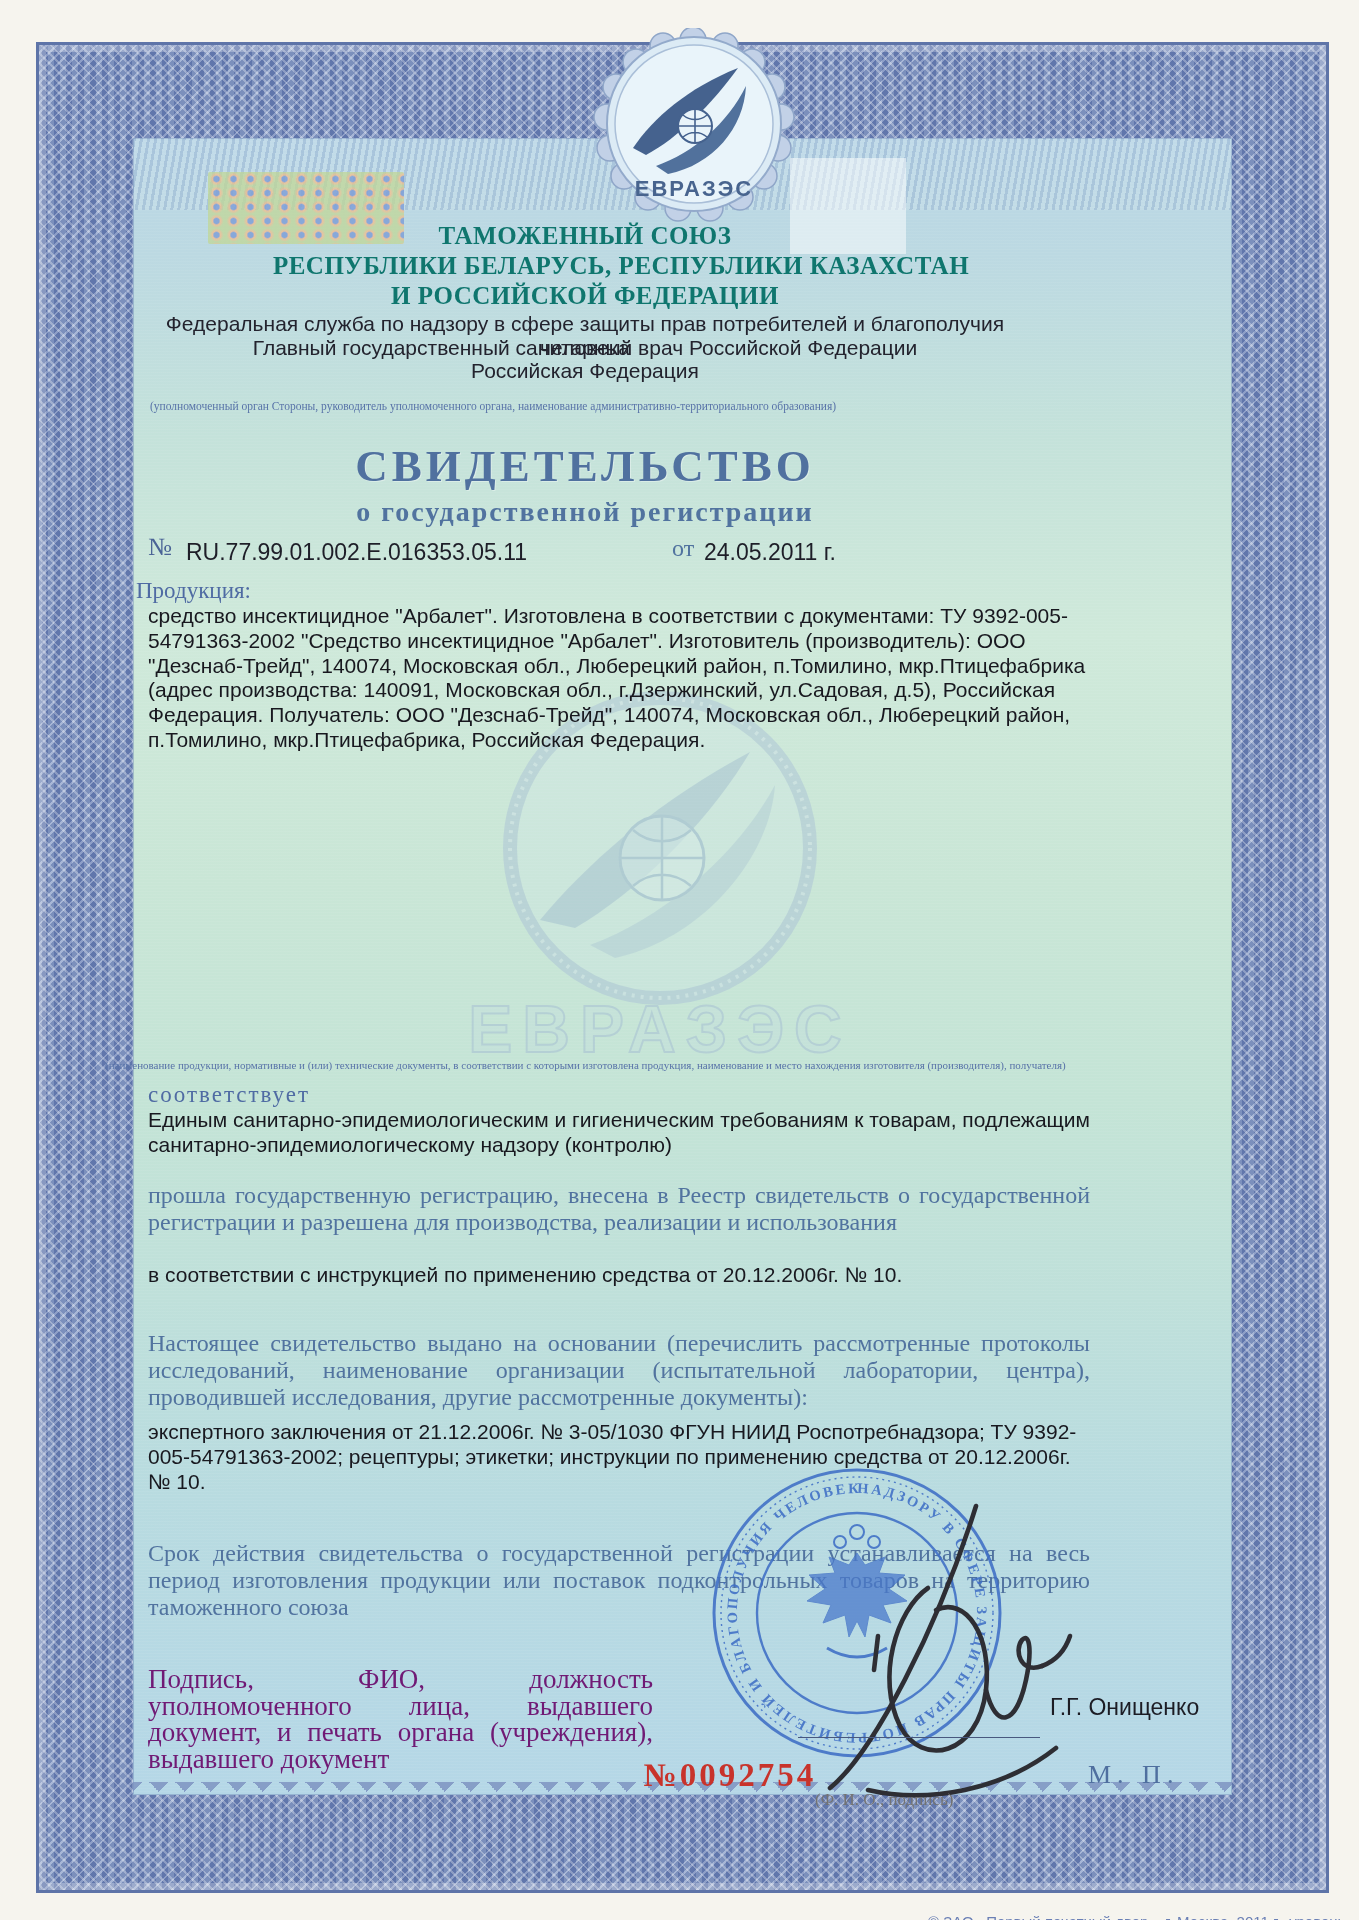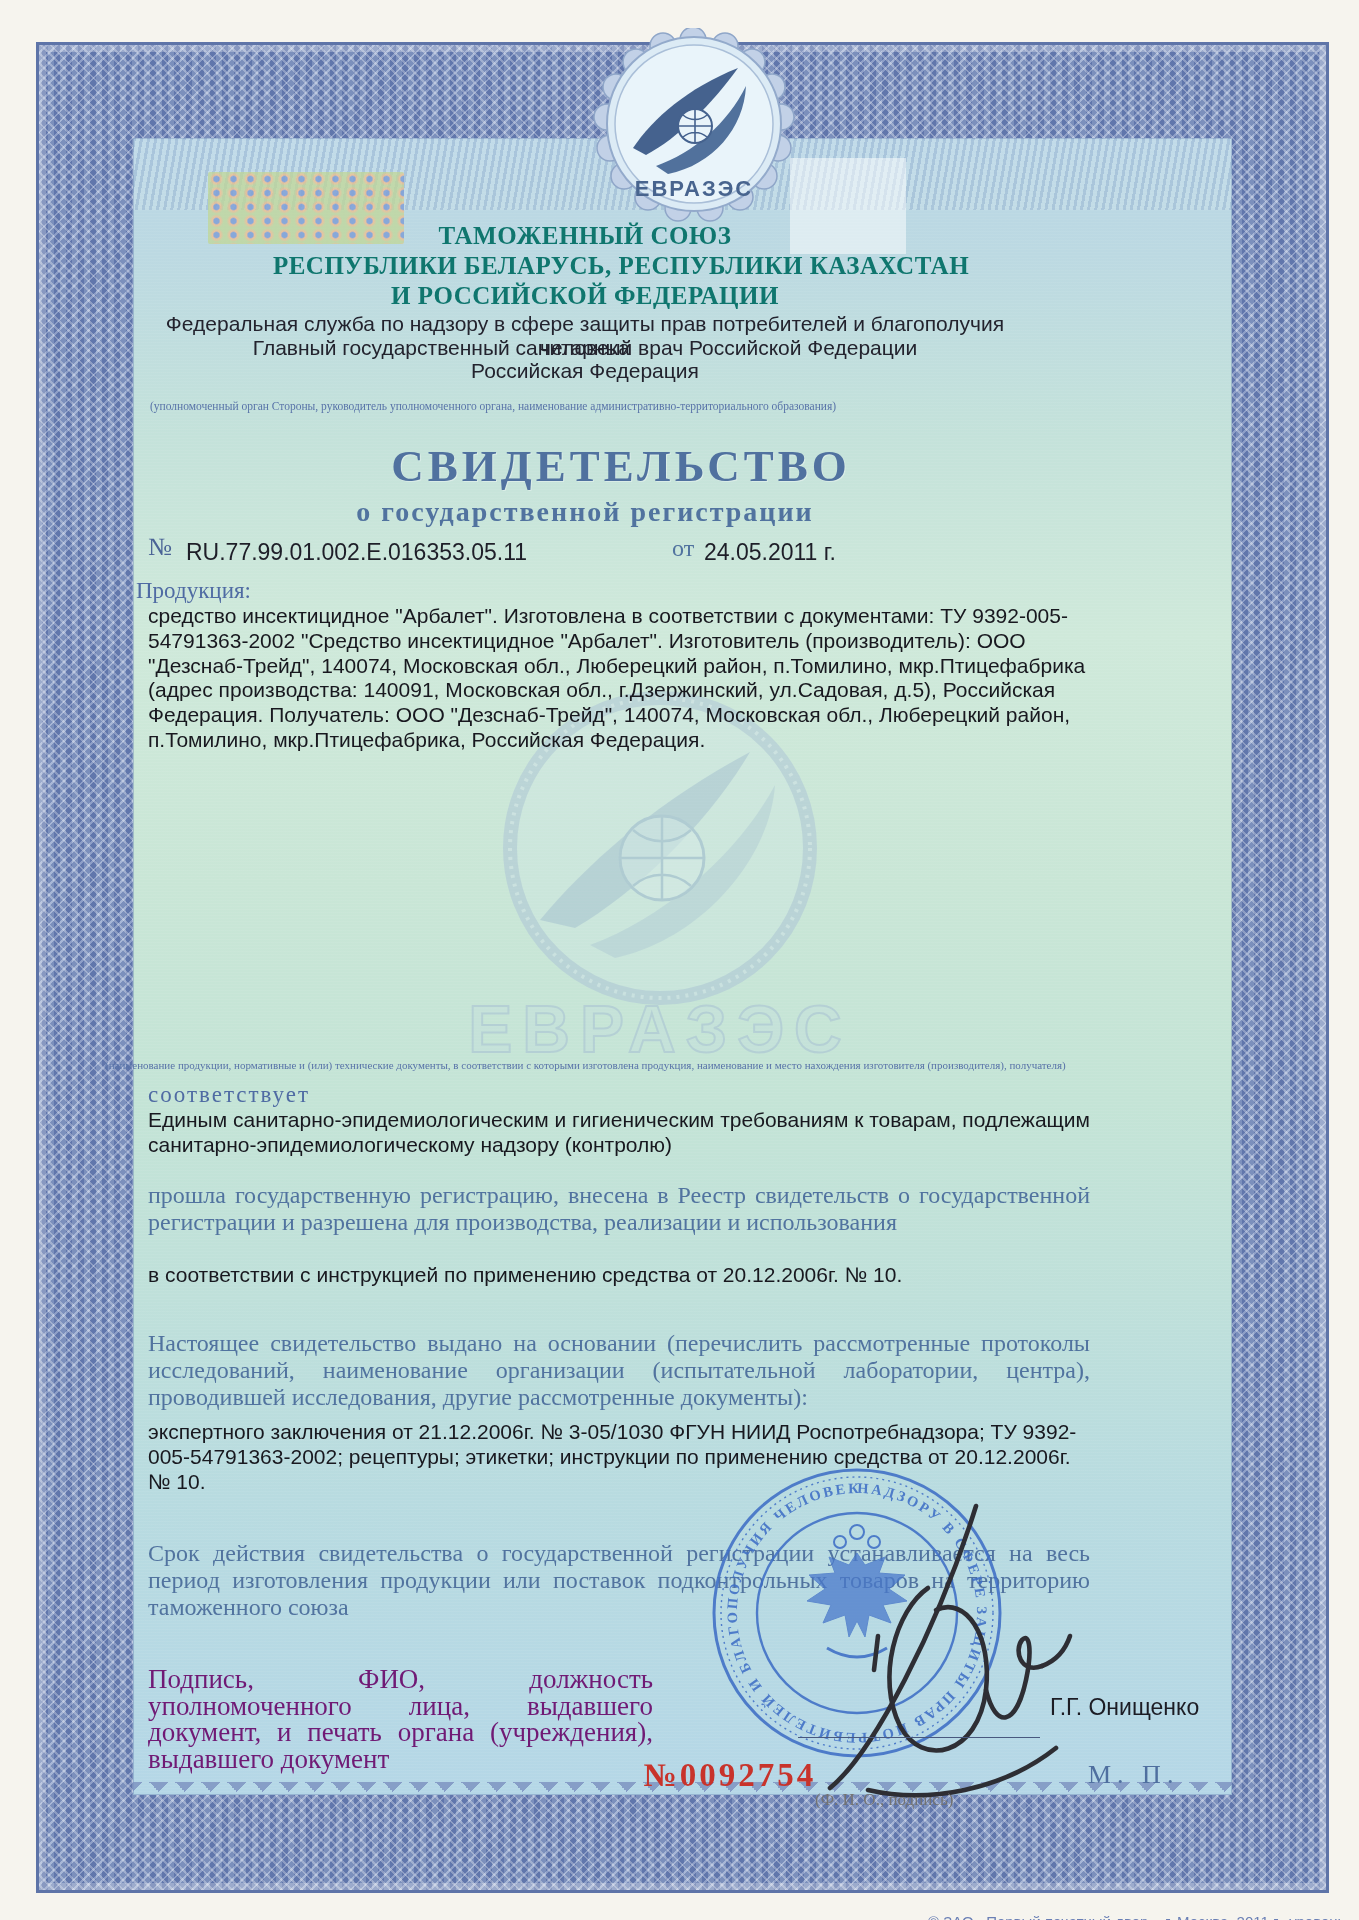--- a/index.html
+++ b/index.html
@@ -67,21 +67,21 @@
   </svg>
 
   <p class="t serif hdr-blue" style="left:135px;top:222px;width:900px;font-size:25px;">ТАМОЖЕННЫЙ СОЮЗ</p>
   <p class="t serif hdr-blue" style="left:135px;top:252px;width:900px;font-size:25px;margin-left:36px;">РЕСПУБЛИКИ БЕЛАРУСЬ, РЕСПУБЛИКИ КАЗАХСТАН</p>
   <p class="t serif hdr-blue" style="left:135px;top:282px;width:900px;font-size:25px;">И РОССИЙСКОЙ ФЕДЕРАЦИИ</p>
   <p class="t sans-dark" style="left:135px;top:312px;width:900px;font-size:21px;">Федеральная служба по надзору в сфере защиты прав потребителей и благополучия человека</p>
   <p class="t sans-dark" style="left:135px;top:336px;width:900px;font-size:21px;">Главный государственный санитарный врач Российской Федерации</p>
   <p class="t sans-dark" style="left:135px;top:359px;width:900px;font-size:21px;">Российская Федерация</p>
   <p class="t serif note" style="left:150px;top:400px;width:1040px;font-size:11.5px;">(уполномоченный орган Стороны, руководитель уполномоченного органа, наименование административно-территориального образования)</p>
 
-  <p class="t serif" style="left:135px;top:440px;width:900px;font-size:45px;font-weight:bold;letter-spacing:4px;color:#50719f;text-align:center;text-shadow:1px 1px 0 rgba(255,255,255,.35);padding-left:36px;">СВИДЕТЕЛЬСТВО</p>
+  <p class="t serif" style="left:135px;top:440px;width:900px;font-size:45px;font-weight:bold;letter-spacing:4px;color:#50719f;text-align:center;text-shadow:1px 1px 0 rgba(255,255,255,.35);">СВИДЕТЕЛЬСТВО</p>
   <p class="t serif" style="left:135px;top:496px;width:900px;font-size:28px;font-weight:bold;letter-spacing:2px;color:#51739f;text-align:center;">о государственной регистрации</p>
 
   <p class="t serif" style="left:148px;top:533px;font-size:25px;color:#4a6396;">№</p>
   <p class="t" style="left:186px;top:539px;font-size:23px;color:#1e1e28;">RU.77.99.01.002.Е.016353.05.11</p>
   <p class="t serif" style="left:672px;top:535px;font-size:24px;color:#51739f;">от</p>
   <p class="t" style="left:704px;top:539px;font-size:23px;color:#1e1e28;">24.05.2011 г.</p>
 
   <p class="t serif lbl-blue" style="left:136px;top:578px;">Продукция:</p>
   <p class="t body-sans" style="left:148px;top:604px;width:945px;">средство инсектицидное "Арбалет". Изготовлена в соответствии с документами: ТУ 9392-005-54791363-2002 "Средство инсектицидное "Арбалет". Изготовитель (производитель): ООО "Дезснаб-Трейд", 140074, Московская обл., Люберецкий район, п.Томилино, мкр.Птицефабрика (адрес производства: 140091, Московская обл., г.Дзержинский, ул.Садовая, д.5), Российская Федерация. Получатель: ООО "Дезснаб-Трейд", 140074, Московская обл., Люберецкий район, п.Томилино, мкр.Птицефабрика, Российская Федерация.</p>
 

